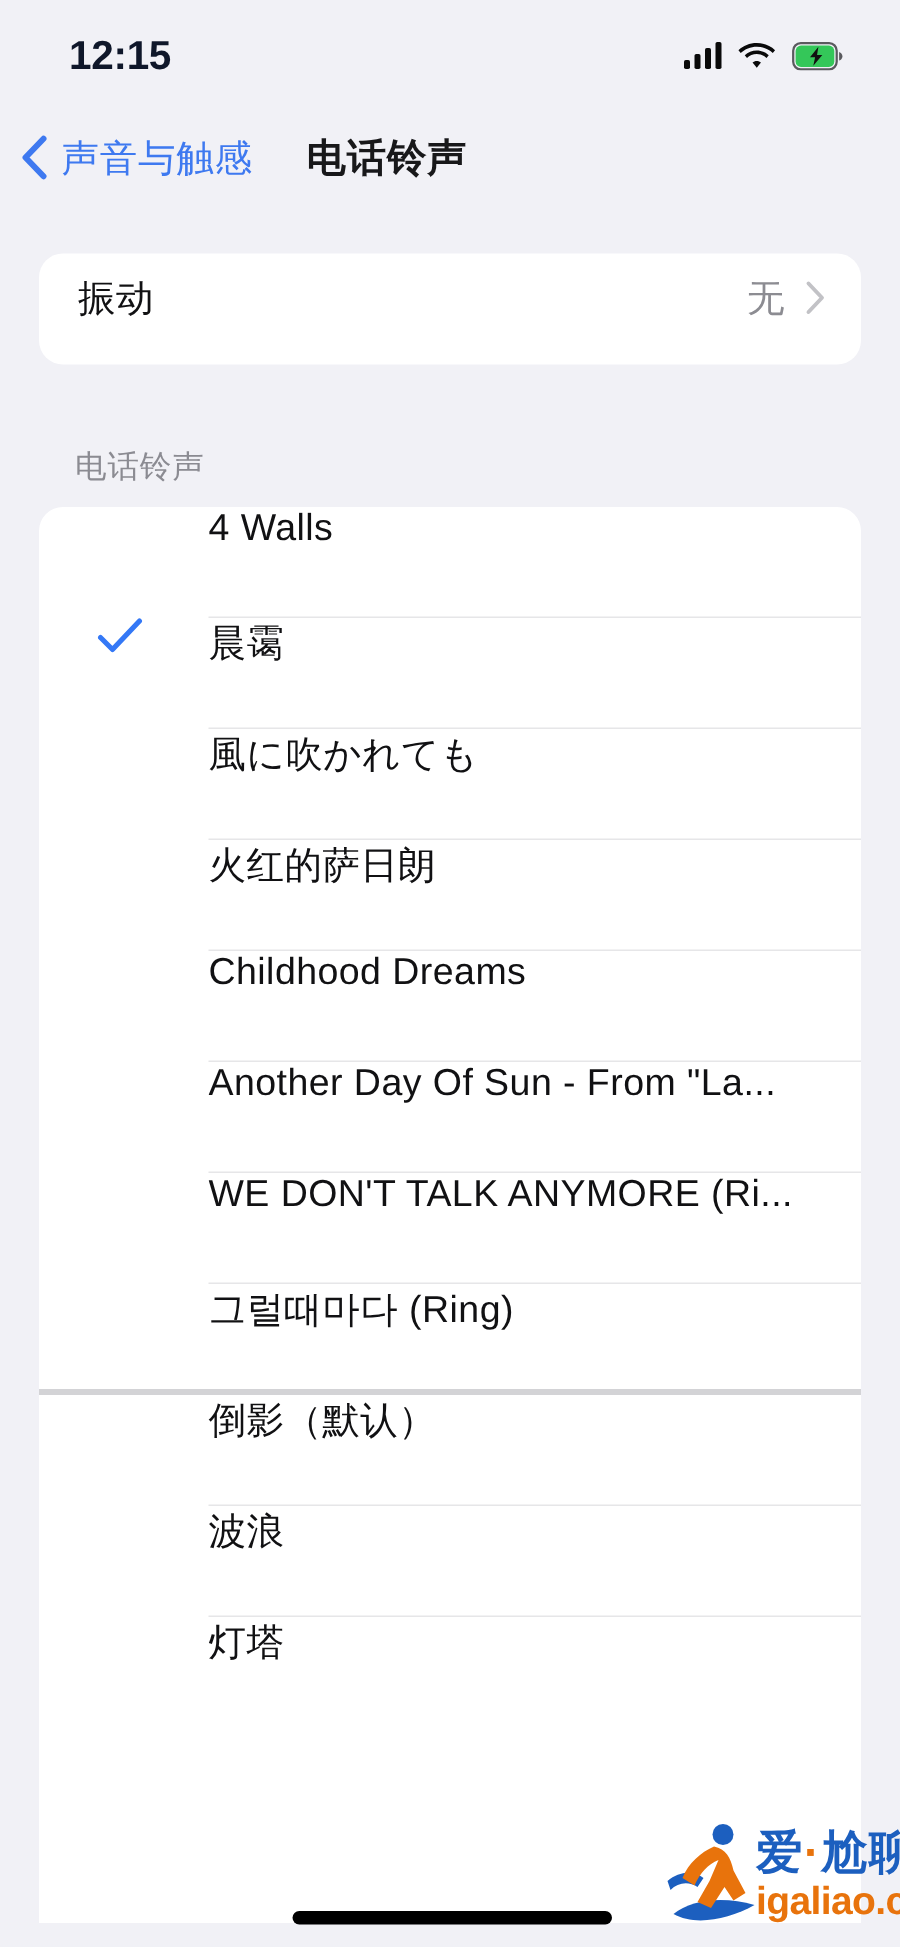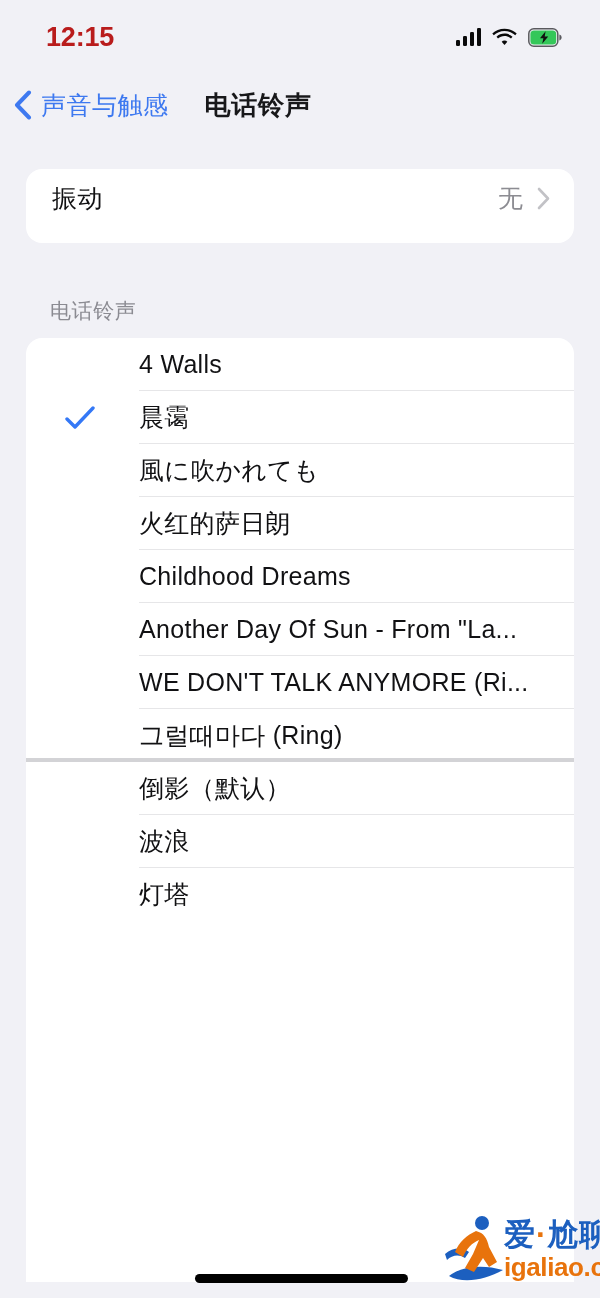--- a/index.html
+++ b/index.html
@@ -24,21 +24,21 @@
     width: 600px;
     height: 70px;
     display: flex;
     align-items: center;
     justify-content: space-between;
     padding: 0 38px 0 46px;
   }
   .status-time {
     font-size: 27px;
     font-weight: bold;
-    color: #b91c1c;
+    color: #0f172a;
     letter-spacing: -0.2px;
     padding-top: 4px;
   }
   .status-icons {
     display: flex;
     align-items: center;
     gap: 11px;
     padding-top: 4px;
   }
   .signal-bars {
@@ -146,23 +146,23 @@
   
   .ringtone-card {
     top: 338px;
     height: 944px;
     border-bottom-left-radius: 0;
     border-bottom-right-radius: 0;
   }
 
   .tone-row {
     position: relative;
-    height: 53px;
-    display: flex;
-    align-items: center;
+    height: 74px;
+    display: flex;
+    align-items: flex-start;
   }
   .tone-check {
     width: 113px;
     flex: 0 0 113px;
     display: flex;
     align-items: center;
     justify-content: center;
     padding-right: 6px;
   }
   .check-icon { width: 30px; height: 24px; display: block; }

